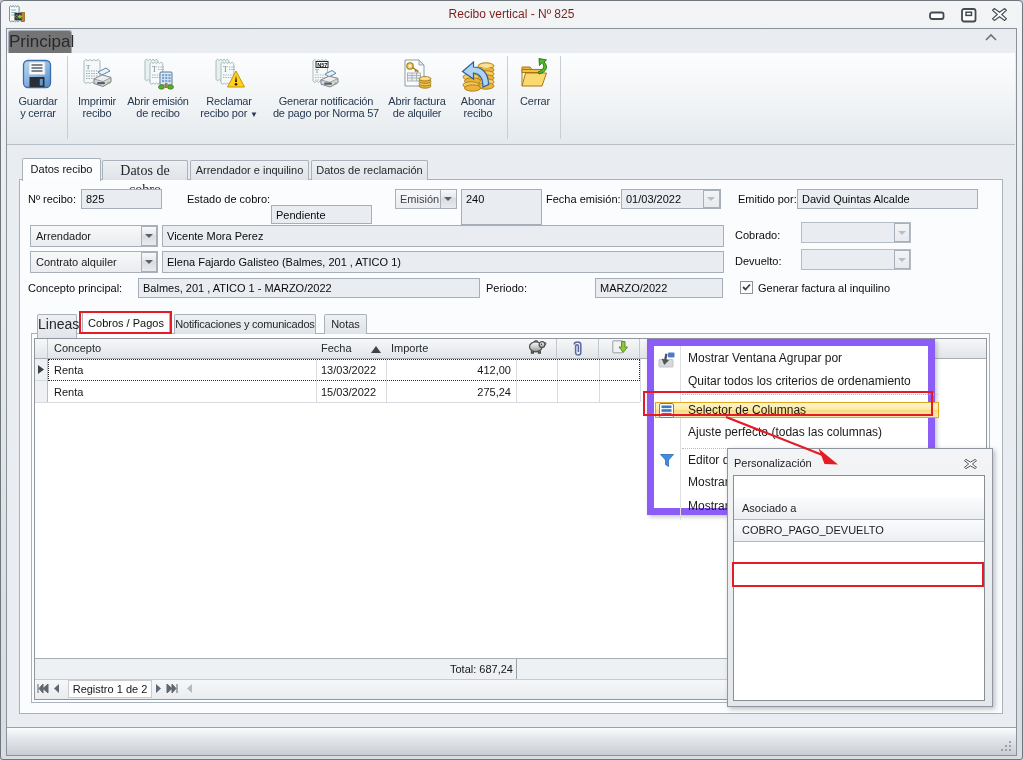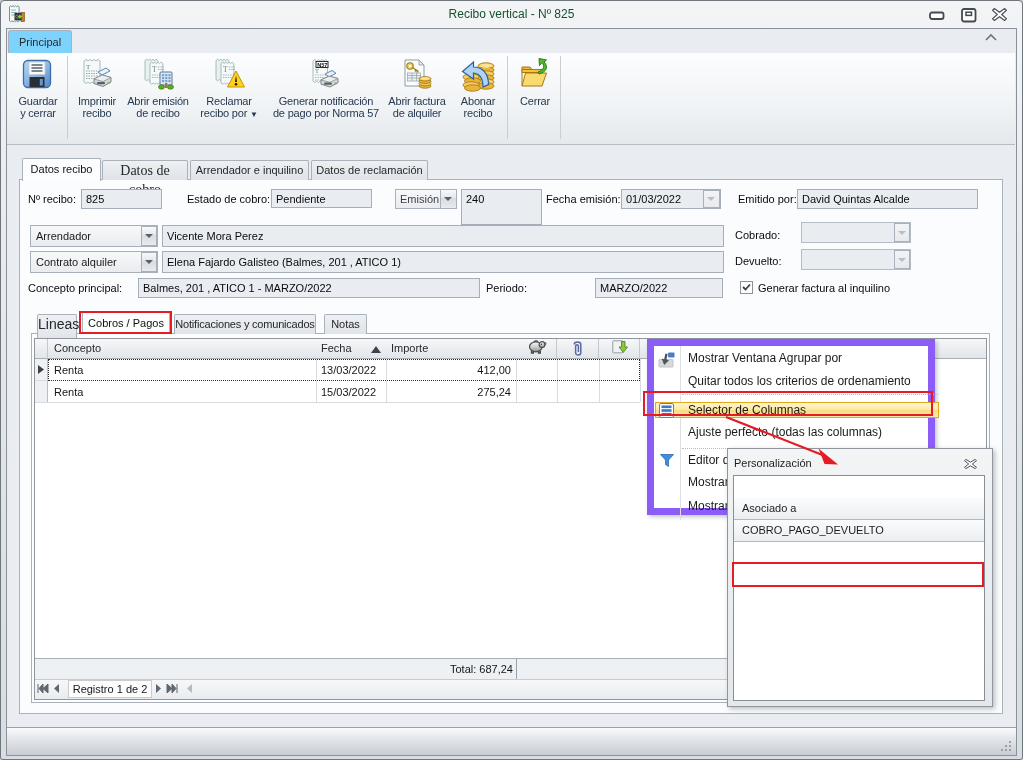--- a/index.html
+++ b/index.html
@@ -21,37 +21,37 @@
     <g stroke="#88a8ae" stroke-width="0.9">
       <line x1="3.2" y1="5" x2="8" y2="5"></line>
         <line x1="3.2" y1="7.5" x2="8.5" y2="7.5"></line>
         <line x1="3.2" y1="10" x2="8" y2="10"></line>
     </g>
     <rect x="13" y="7.5" width="3.5" height="9" fill="#c08136" stroke="#8a5a14" stroke-width="0.7"></rect>
     <rect x="6.5" y="7.8" width="7" height="7.5" fill="#2c3440"></rect>
     <path d="M7.5 10.8 L9.5 10.8 L9.5 9.3 L6.2 11.6 L9.5 13.9 L9.5 12.4 L7.5 12.4 Z" fill="#e8891d"></path>
     <path d="M9.7 10.8 L11.2 10.8 L11.2 9.3 L14.5 11.6 L11.2 13.9 L11.2 12.4 L9.7 12.4 Z" fill="#8fd231"></path>
   </svg>
-  <div class="abs" style="left:0;top:7px;width:1023px;text-align:center;font-size:12px;color:#14532d;">Recibo vertical - Nº 825</div>
+  <div class="abs" style="left:0;top:7px;width:1023px;text-align:center;font-size:12px;color:#7f1d1d;">Recibo vertical - Nº 825</div>
 
   <svg class="abs" style="left:929px;top:10px;" width="16" height="12" viewBox="0 0 16 12">
     <rect x="1" y="2.5" width="13.5" height="6.5" rx="2" fill="#fdfdfd" stroke="#454a51" stroke-width="1.8"></rect>
   </svg>
 
   <svg class="abs" style="left:961px;top:8px;" width="16" height="15" viewBox="0 0 16 15">
     <rect x="1" y="1" width="13.5" height="12.5" rx="2" fill="#fdfdfd" stroke="#454a51" stroke-width="1.8"></rect>
     <rect x="5" y="4.2" width="5.5" height="3.2" fill="none" stroke="#454a51" stroke-width="1.5"></rect>
   </svg>
 
   <svg class="abs" style="left:992px;top:8px;" width="15" height="13" viewBox="0 0 15 13">
     <path d="M0.5 2.2 L2.4 0.5 L7.5 4.2 L12.6 0.5 L14.5 2.2 L9.7 6.5 L14.5 10.8 L12.6 12.5 L7.5 8.8 L2.4 12.5 L0.5 10.8 L5.3 6.5 Z" fill="#fdfdfd" stroke="#454a51" stroke-width="1.1"></path>
   </svg>
 </div>
 
-<div class="abs" style="left:8px;top:30px;width:62px;height:23px;background:#7dd3fc;border:1px solid #a9b0b9;border-bottom:none;border-radius:3px 3px 0 0;text-align:center;line-height:22px;font-size:11px;color:#26292d;">Principal</div>
+<div class="abs" style="left:8px;top:30px;width:62px;height:23px;background:#737373;border:1px solid #a9b0b9;border-bottom:none;border-radius:3px 3px 0 0;text-align:center;line-height:22px;font-size:17px;color:#26292d;">Principal</div>
 <svg class="abs" style="left:984px;top:33px;" width="14" height="11" viewBox="0 0 14 11">
   <path d="M2 7 L7 2 L12 7" fill="none" stroke="#6e747c" stroke-width="1.6"></path>
 </svg>
 
 <div class="abs" style="left:7px;top:53px;width:1008px;height:91px;background:linear-gradient(#fcfdfe,#f0f3f5 60%,#e4e9ed);border-bottom:1px solid #b6bdc4;"></div>
 
 <div class="abs" style="left:67px;top:56px;width:1px;height:83px;background:#c9ced4;"></div>
 <div class="abs" style="left:507px;top:56px;width:1px;height:83px;background:#c9ced4;"></div>
 <div class="abs" style="left:560px;top:56px;width:1px;height:83px;background:#c9ced4;"></div>
 
@@ -212,21 +212,21 @@
 <div class="abs" style="left:190px;top:160px;width:119px;height:20px;background:linear-gradient(#eef0f3,#dfe3e7);border:1px solid #a9b1ba;border-bottom:none;border-radius:2px 2px 0 0;text-align:center;line-height:19px;font-size:11px;color:#24272b;box-sizing:border-box;z-index:2;">Arrendador e inquilino</div>
 <div class="abs" style="left:311px;top:160px;width:117px;height:20px;background:linear-gradient(#eef0f3,#dfe3e7);border:1px solid #a9b1ba;border-bottom:none;border-radius:2px 2px 0 0;text-align:center;line-height:19px;font-size:11px;color:#24272b;box-sizing:border-box;z-index:2;">Datos de reclamación</div>
 
 <div class="abs" style="left:19px;top:179px;width:984px;height:535px;background:#fbfcfd;border:1px solid #a9b1ba;box-sizing:border-box;z-index:1;"></div>
 
 <div id="form" style="position:absolute;left:0;top:0;z-index:4;">
 
   <div class="lbl" style="left:28px;top:193px;">Nº recibo:</div>
   <div class="tb" style="left:81px;top:189px;width:81px;height:20px;line-height:18px;">825</div>
   <div class="lbl" style="left:187px;top:193px;">Estado de cobro:</div>
-  <div class="tb" style="left:271px;top:189px;width:101px;height:19px;line-height:18px;">Pendiente</div>
+  <div class="tb" style="left:271px;top:205px;width:101px;height:19px;line-height:18px;">Pendiente</div>
 
   <div class="abs" style="left:395px;top:189px;width:62px;height:20px;border:1px solid #a8b1bb;background:linear-gradient(#f7f8fa,#e9ecf0);box-sizing:border-box;">
     <div class="abs" style="left:4px;top:0;font-size:11px;line-height:18px;color:#3d4147;">Emisión</div>
   </div>
   <div class="ddbtn" style="left:440px;top:189px;width:17px;height:20px;"></div>
   <div class="arr" style="left:444px;top:197px;"></div>
   <div class="tb" style="left:461px;top:189px;width:81px;height:36px;line-height:18px;">240</div>
   <div class="lbl" style="left:546px;top:193px;">Fecha emisión:</div>
   <div class="tb" style="left:621px;top:189px;width:100px;height:20px;line-height:18px;">01/03/2022</div>
   <div class="ddbtn" style="left:703px;top:190px;width:17px;height:18px;background:linear-gradient(#f2f4f6,#e7eaee);"></div>

